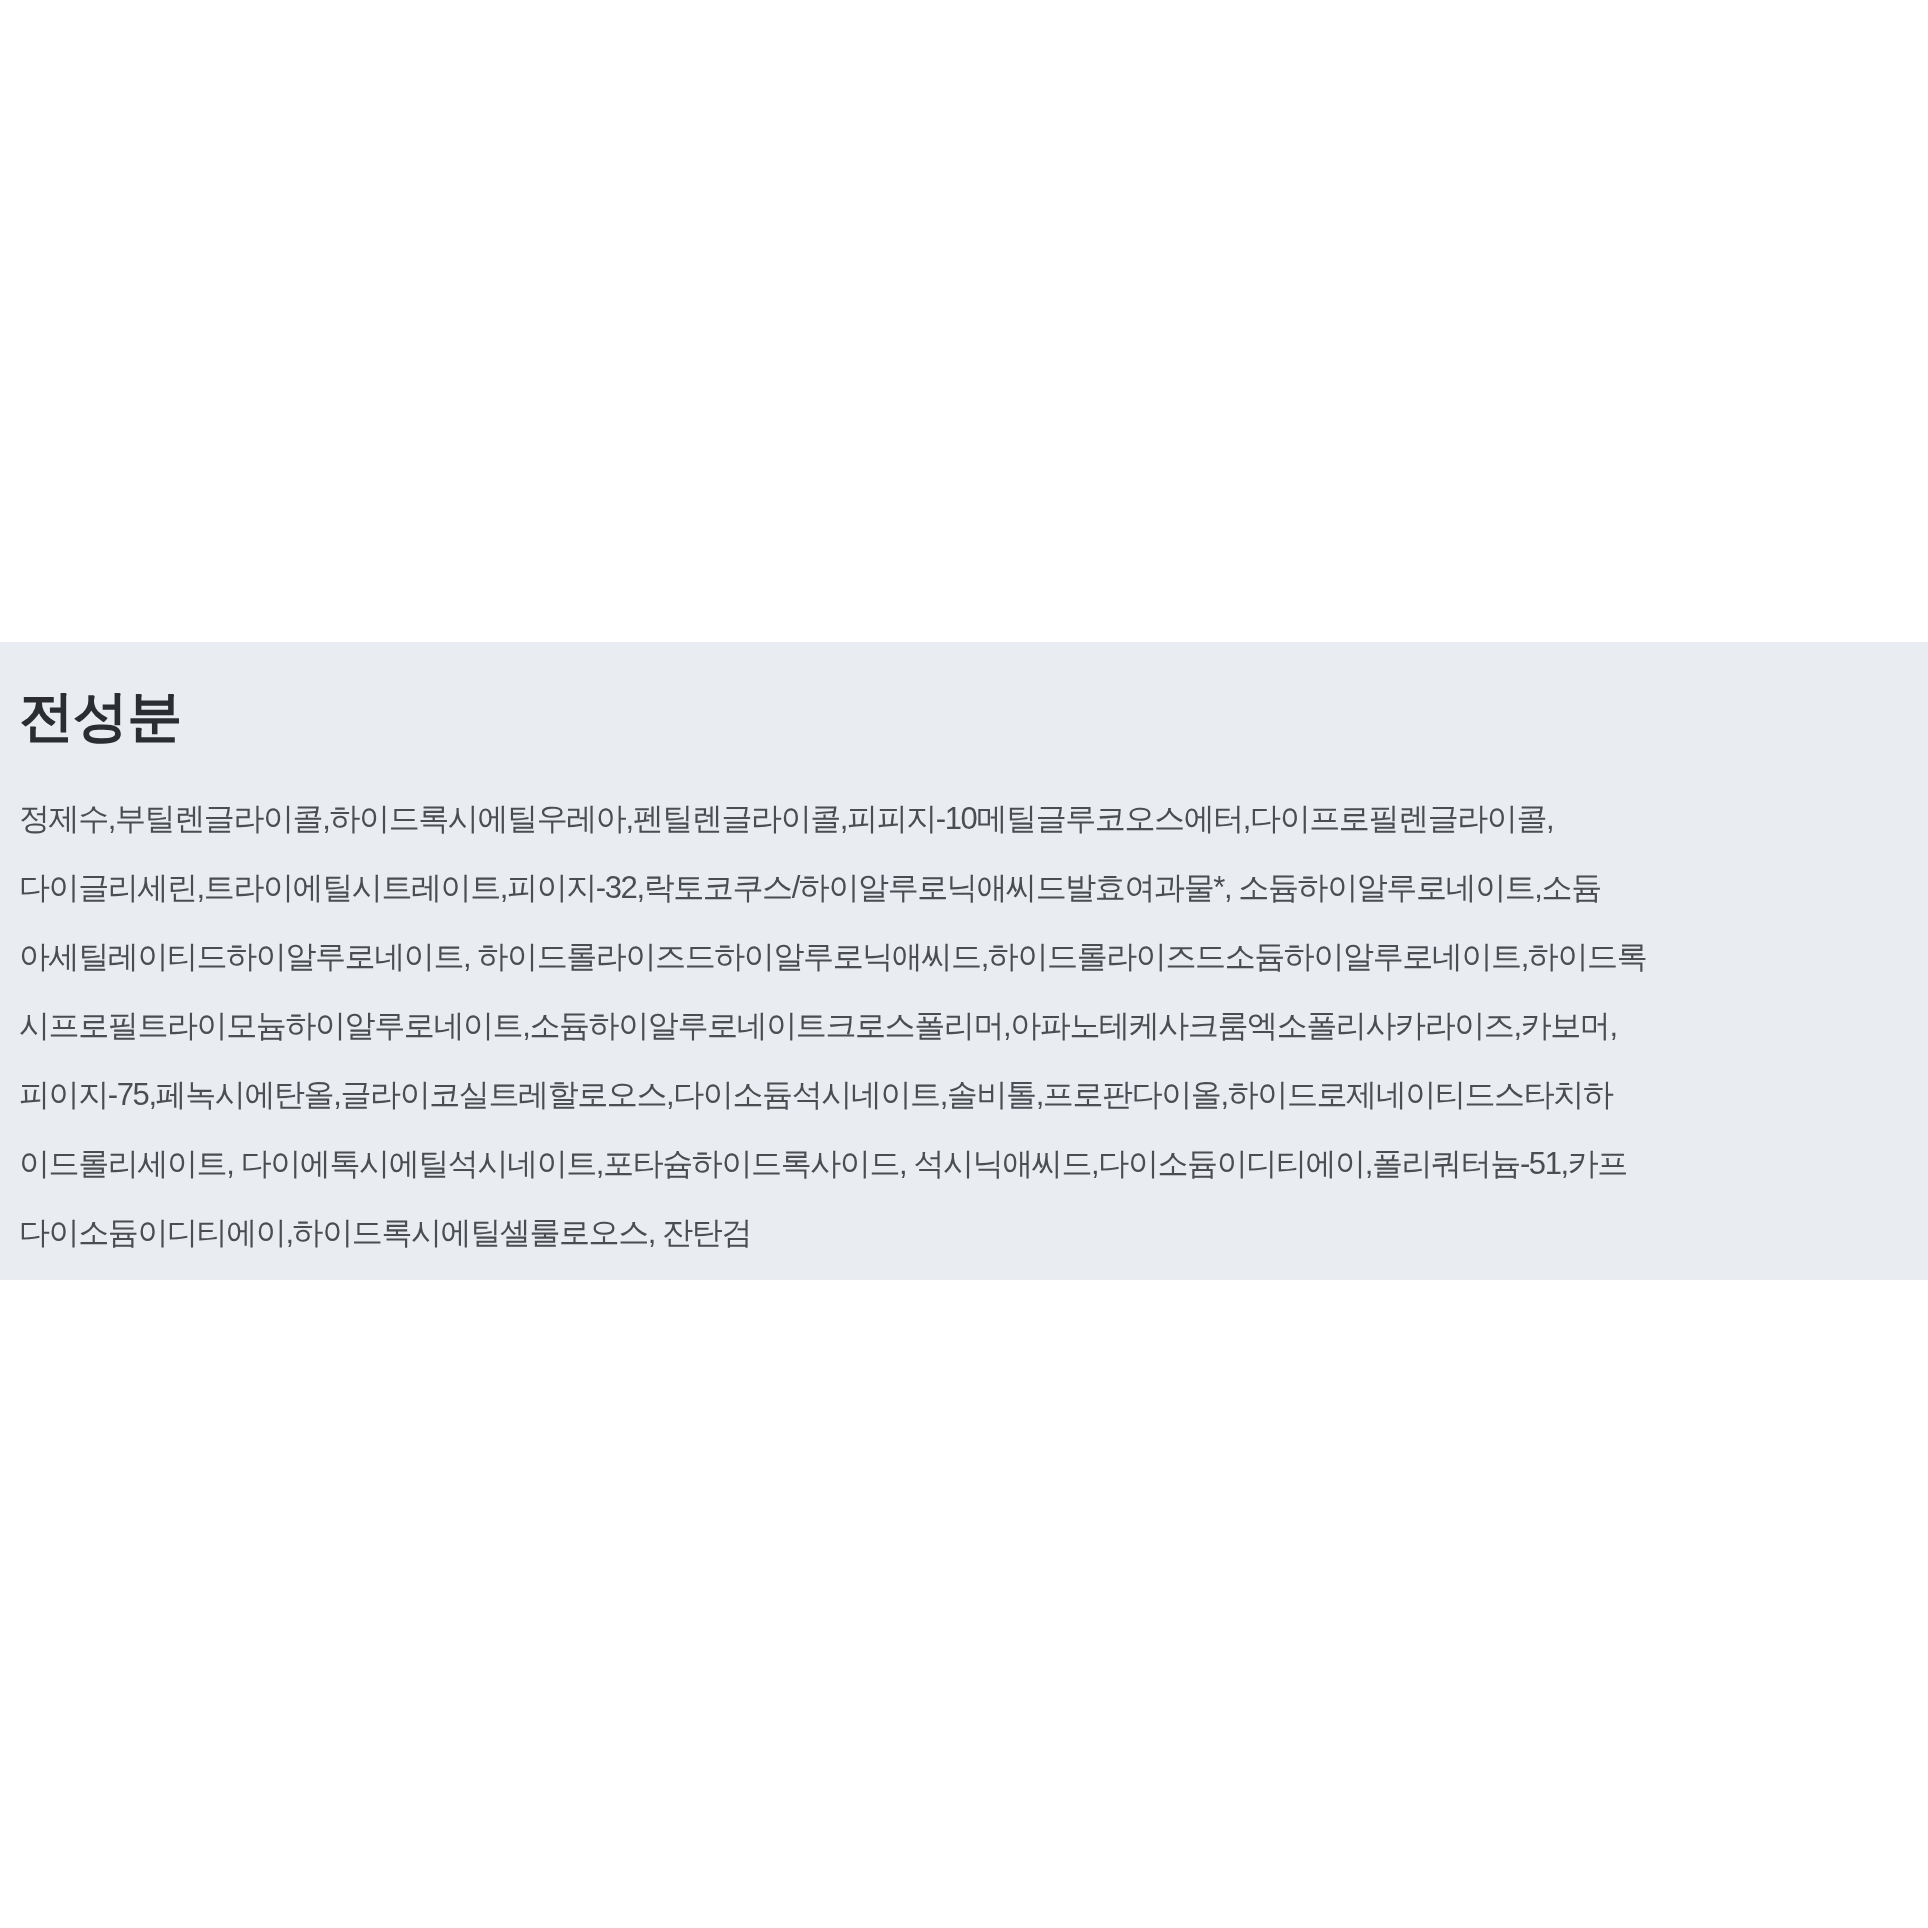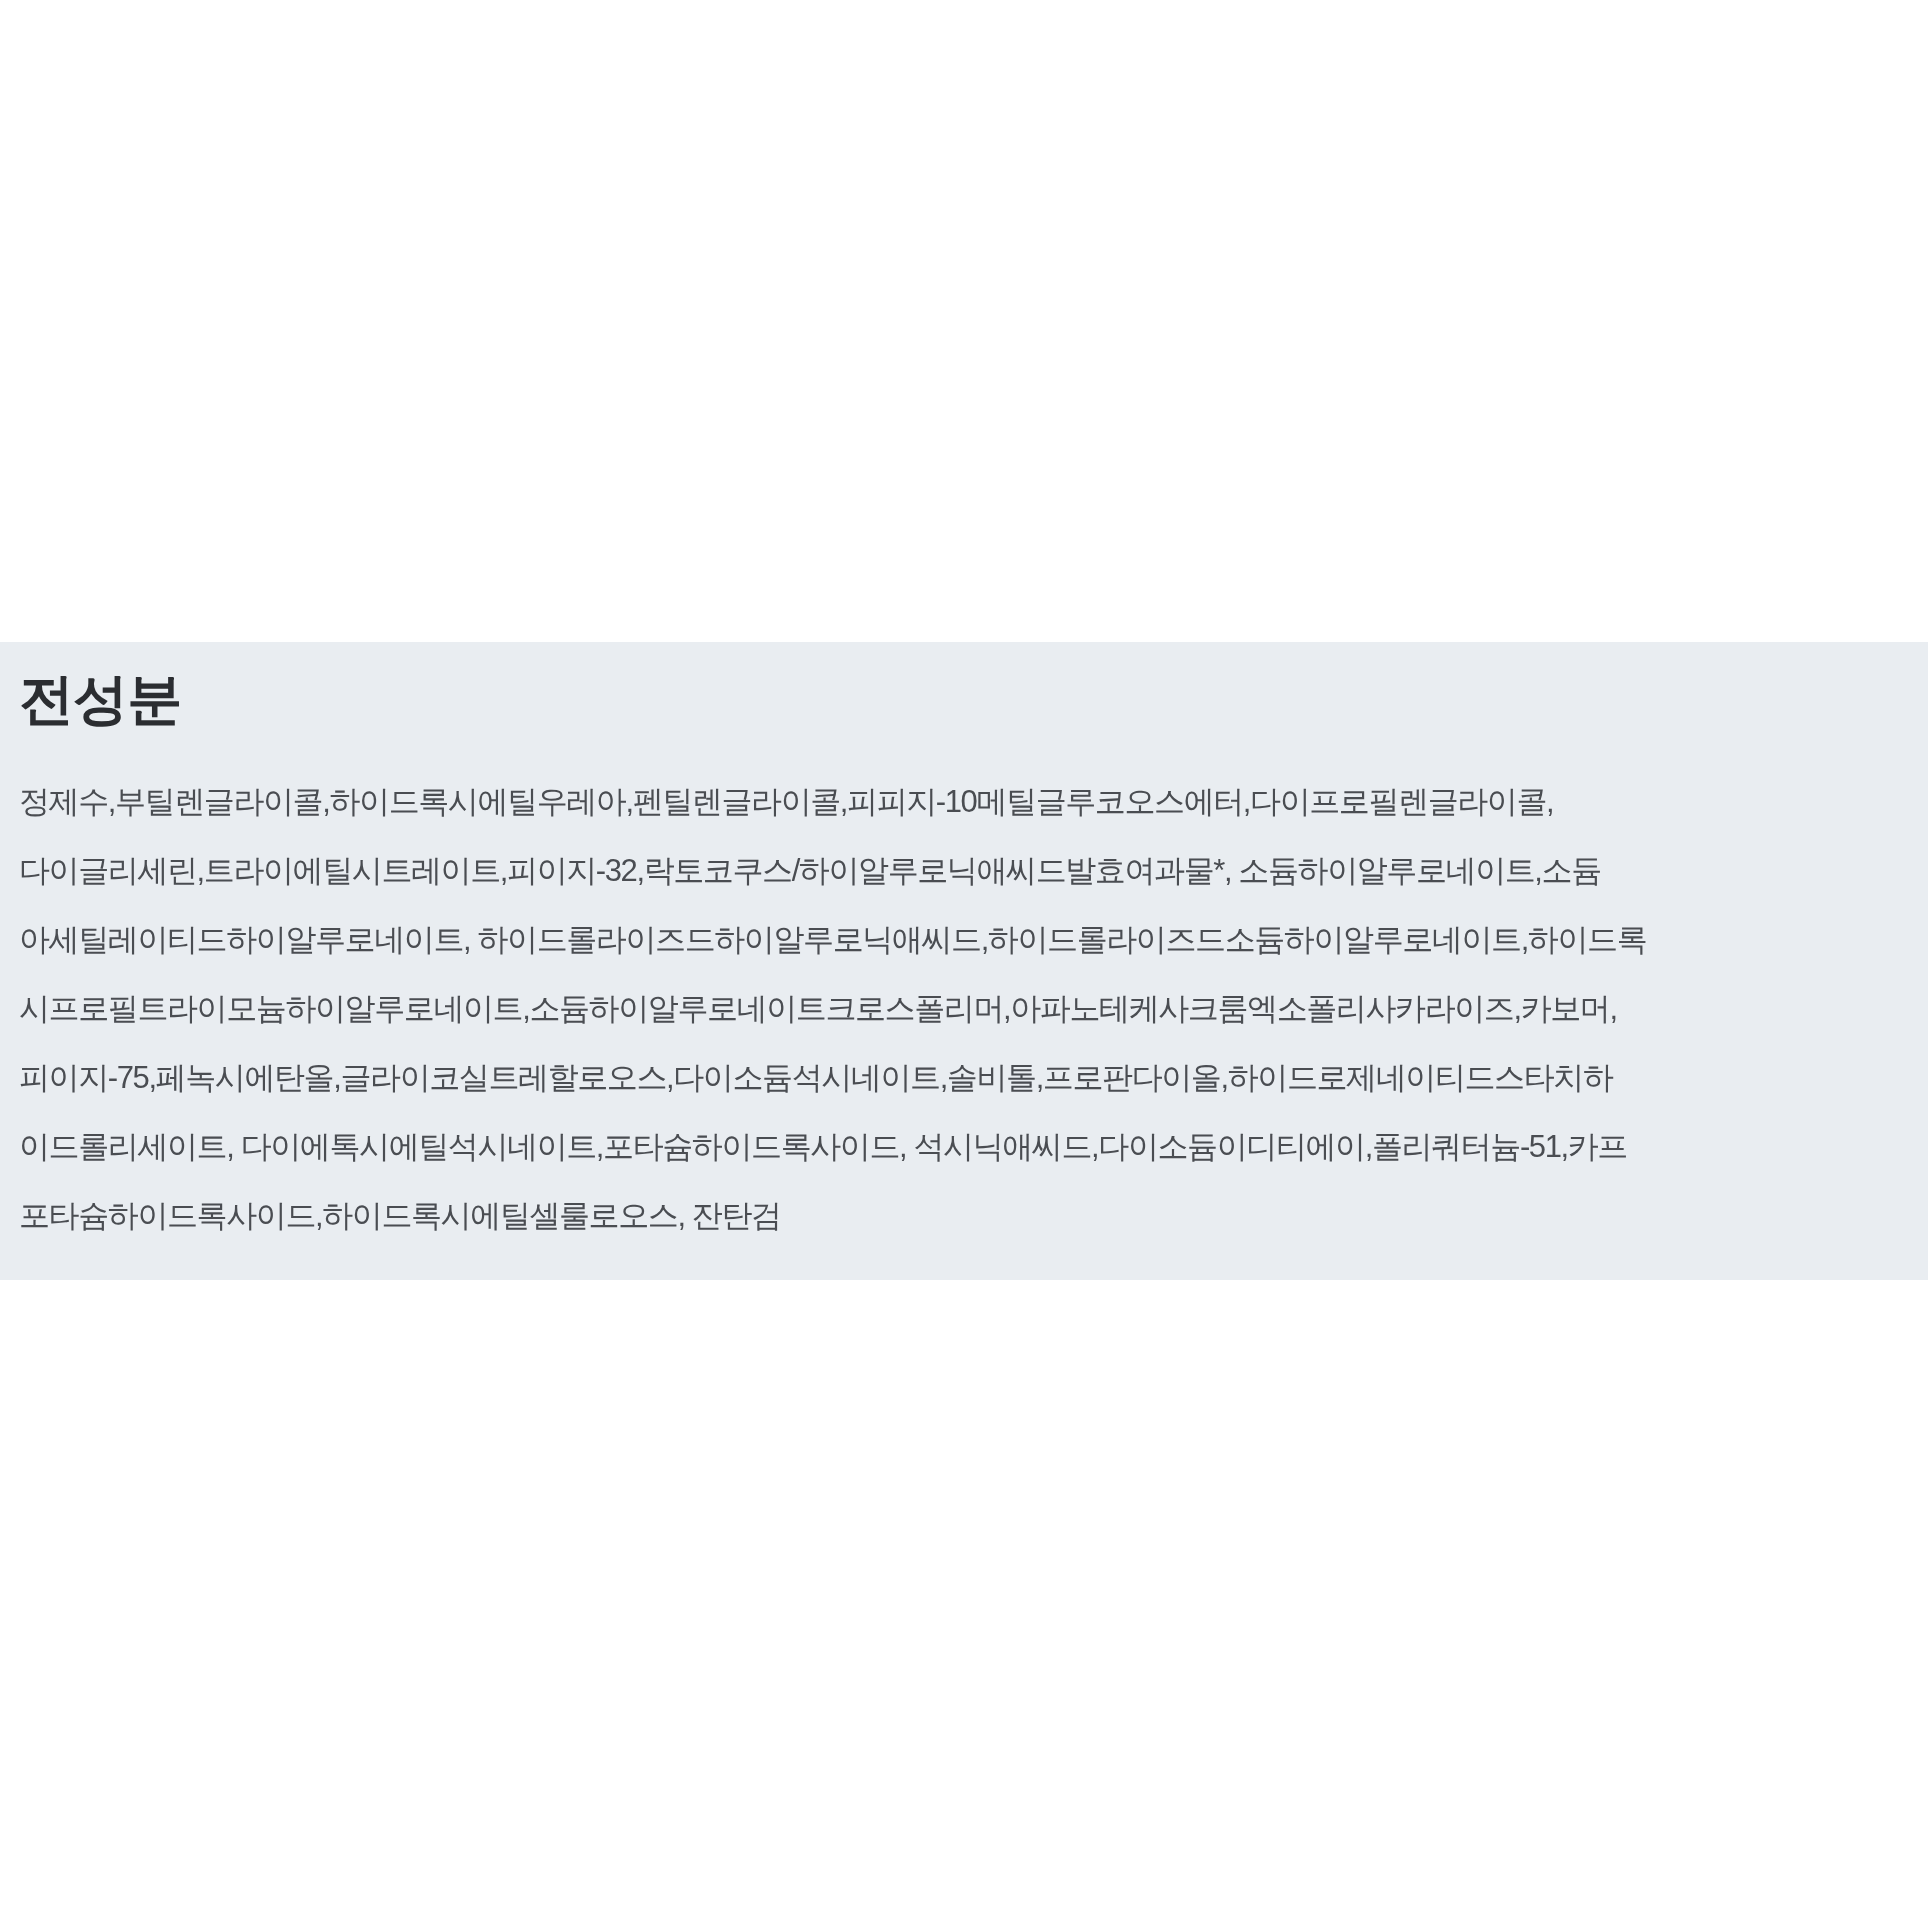--- a/index.html
+++ b/index.html
@@ -20,21 +20,21 @@
     background: var(--page-bg);
     overflow: hidden;
   }
   .ingredients-panel {
     position: absolute;
     top: 642px;
     left: 0;
     width: 1929px;
     height: 638px;
     background: var(--panel-bg);
-    padding: 23px 95px 0 19px;
+    padding: 40px 95px 0 19px;
     overflow: hidden;
   }
   .section-title {
     font-size: 55px;
     line-height: 68px;
     font-weight: 700;
     color: var(--heading-text);
     letter-spacing: -0.9px;
   }
   .ingredients-text {
@@ -55,17 +55,17 @@
 <div class="page">
   <section class="ingredients-panel">
     <h2 class="section-title">전성분</h2>
     <div class="ingredients-text">
       <div class="ing-line">정제수,부틸렌글라이콜,하이드록시에틸우레아,펜틸렌글라이콜,피피지-10메틸글루코오스에터,다이프로필렌글라이콜,</div>
       <div class="ing-line">다이글리세린,트라이에틸시트레이트,피이지-32,락토코쿠스/하이알루로닉애씨드발효여과물*, 소듐하이알루로네이트,소듐</div>
       <div class="ing-line">아세틸레이티드하이알루로네이트, 하이드롤라이즈드하이알루로닉애씨드,하이드롤라이즈드소듐하이알루로네이트,하이드록</div>
       <div class="ing-line">시프로필트라이모늄하이알루로네이트,소듐하이알루로네이트크로스폴리머,아파노테케사크룸엑소폴리사카라이즈,카보머,</div>
       <div class="ing-line">피이지-75,페녹시에탄올,글라이코실트레할로오스,다이소듐석시네이트,솔비톨,프로판다이올,하이드로제네이티드스타치하</div>
       <div class="ing-line">이드롤리세이트, 다이에톡시에틸석시네이트,포타슘하이드록사이드, 석시닉애씨드,다이소듐이디티에이,폴리쿼터늄-51,카프</div>
-      <div class="ing-line">포타슘하이드록사이드,하이드록시에틸셀룰로오스, 잔탄검</div>
+      <div class="ing-line">다이소듐이디티에이,하이드록시에틸셀룰로오스, 잔탄검</div>
     </div>
   </section>
 </div>
 
 
 </body></html>

